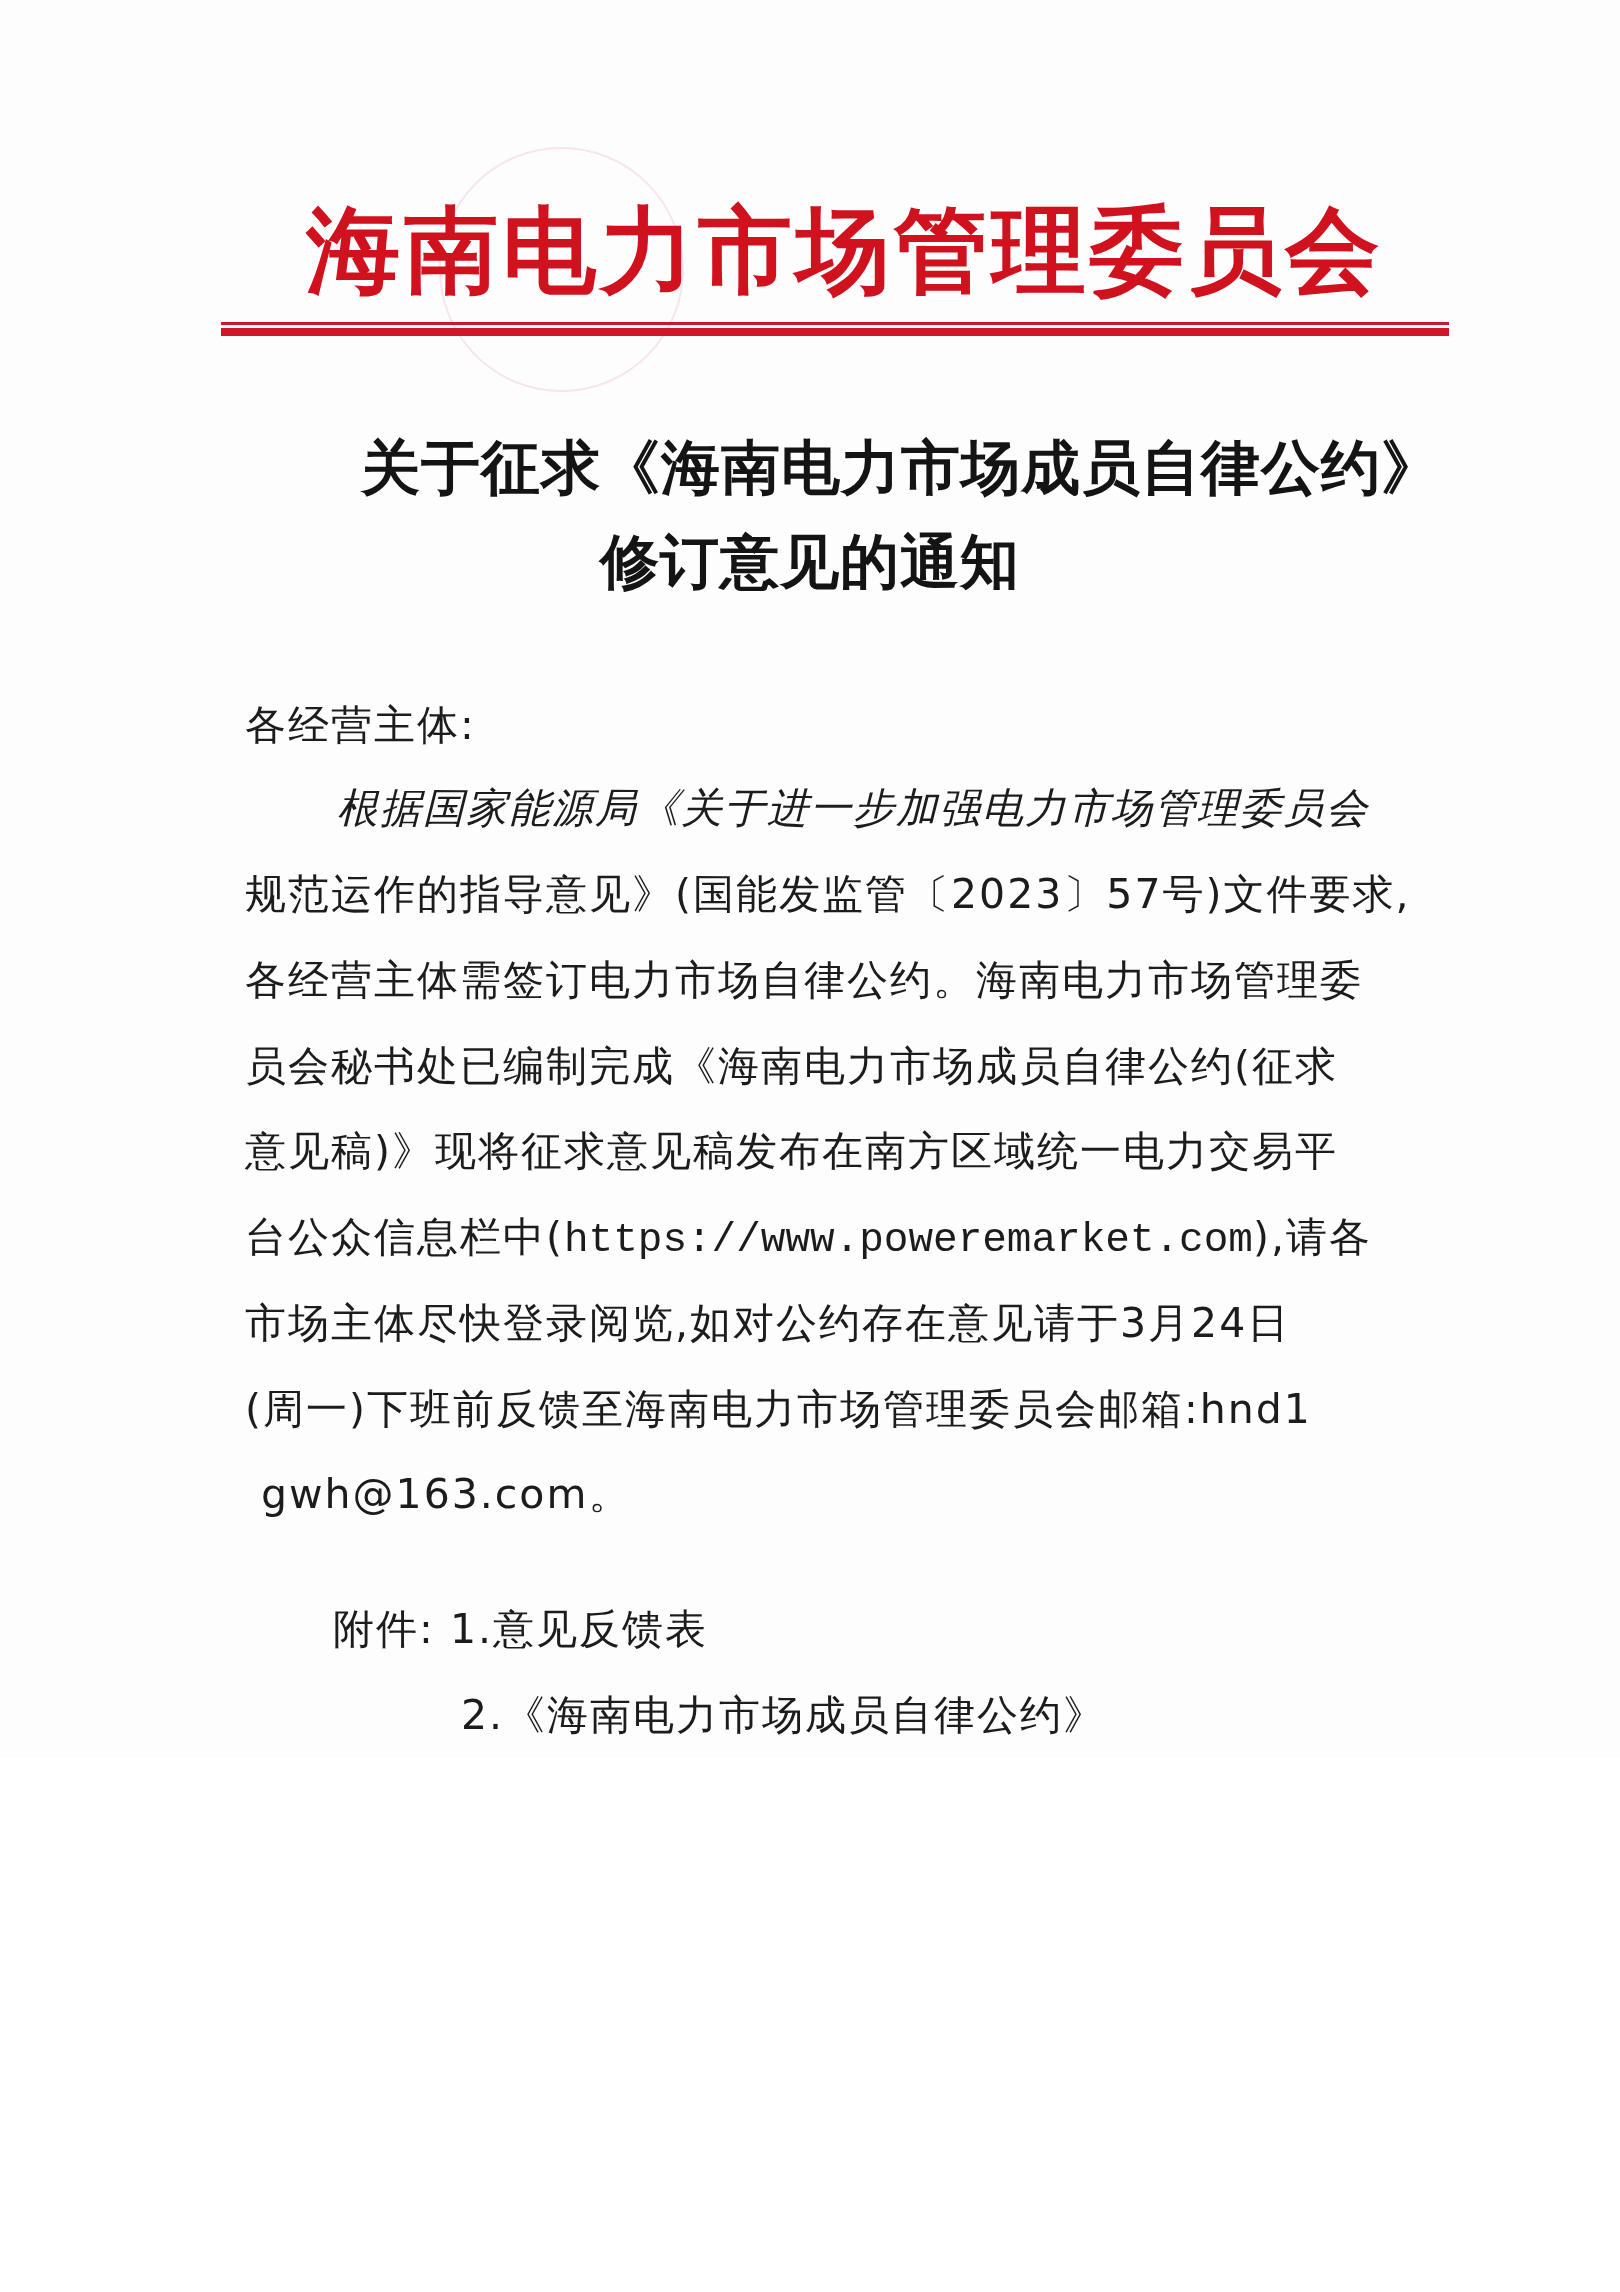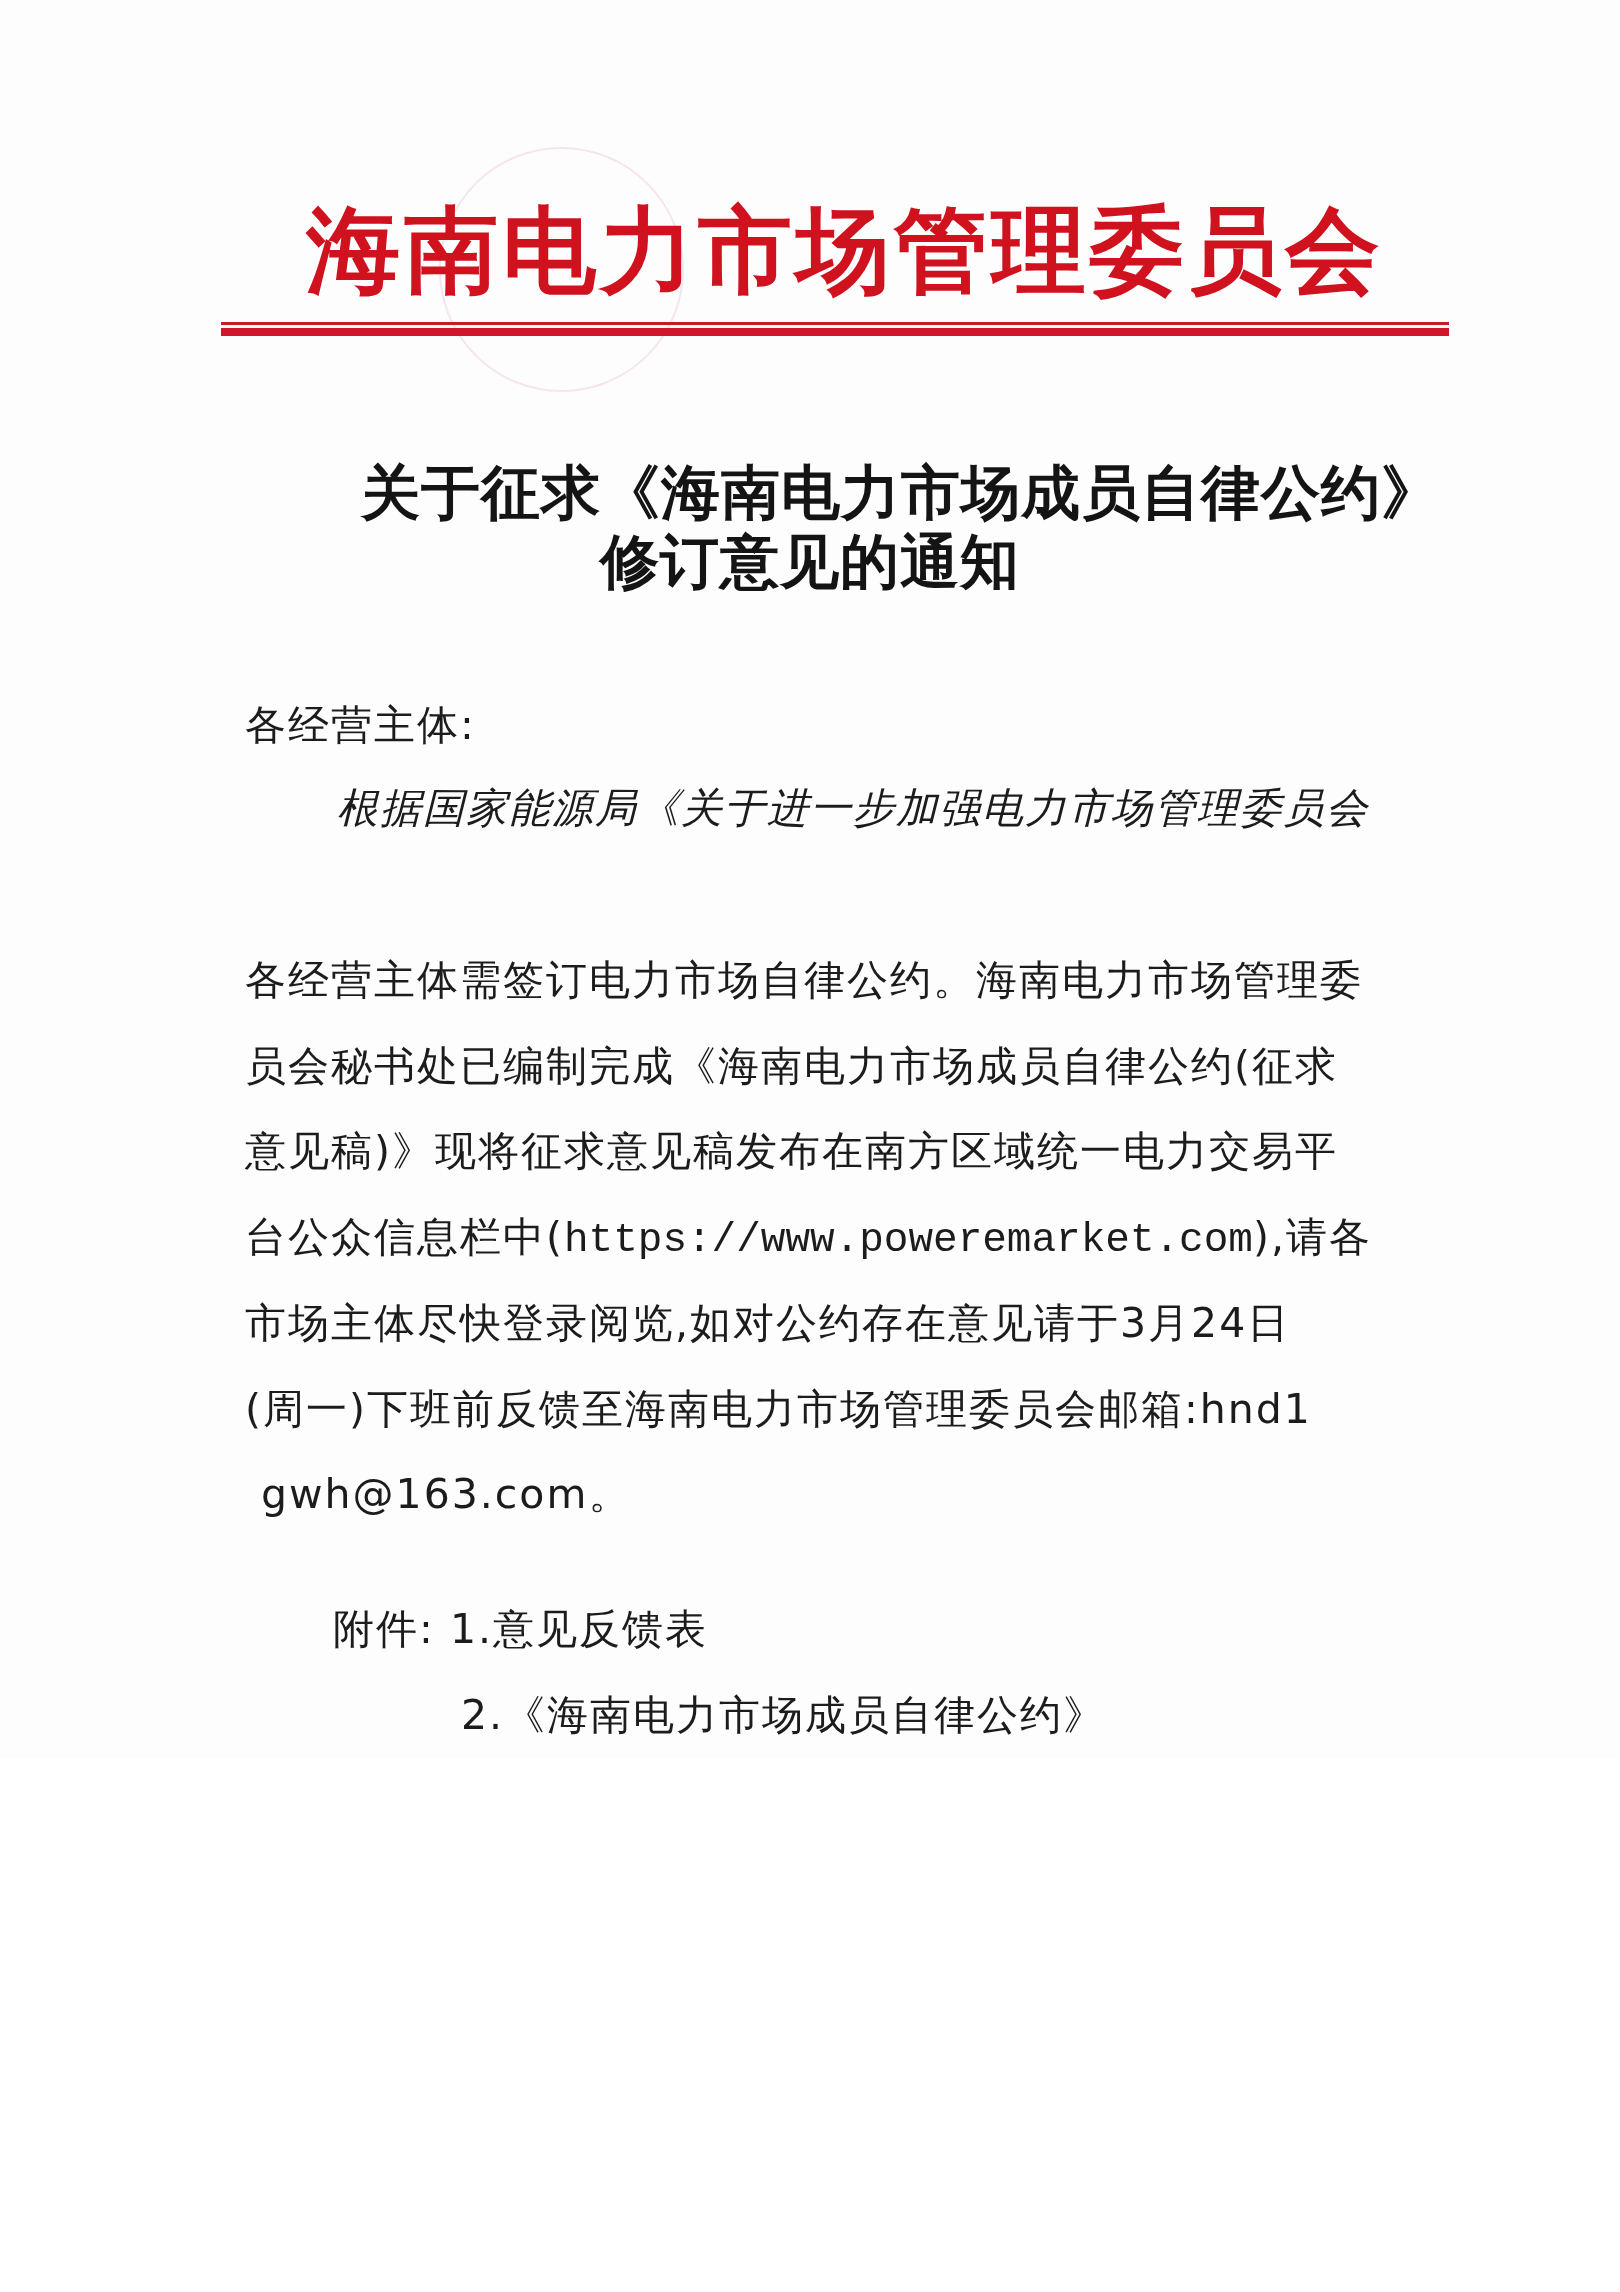--- a/index.html
+++ b/index.html
@@ -59,21 +59,21 @@
     position: absolute;
     left: 361px;
     font-family: "DejaVu Serif", "Liberation Serif", serif;
     font-weight: bold;
     font-size: 59px;
     line-height: 71px;
     color: #141414;
     white-space: nowrap;
     letter-spacing: 1px;
   }
-  .doc-heading.l1 { top: 457px; }
+  .doc-heading.l1 { top: 432px; }
   .doc-heading.l2 { top: 526px; left: 600px; }
   .body-line {
     position: absolute;
     left: 245px;
     font-family: "DejaVu Sans", "Liberation Sans", sans-serif;
     font-size: 41px;
     line-height: 55px;
     color: #1c1c1c;
     white-space: nowrap;
     letter-spacing: 2px;
@@ -102,20 +102,21 @@
   <div class="org-title">海南电力市场管理委员会</div>
   <div class="rule-thin"></div>
   <div class="rule-thick"></div>
 
   <div class="doc-heading l1">关于征求《海南电力市场成员自律公约》</div>
   <div class="doc-heading l2">修订意见的通知</div>
 
   <div class="body-line" style="top:698px;">各经营主体:</div>
 
   <div class="body-line" style="top:781px; left:337px;font-style:italic;">根据国家能源局《关于进一步加强电力市场管理委员会</div>
+  <div class="body-line" style="top:867px;">规范运作的指导意见》(国能发监管〔2023〕57号)文件要求,</div>
   <div class="body-line" style="top:953px;">各经营主体需签订电力市场自律公约。海南电力市场管理委</div>
   <div class="body-line" style="top:1039px;">员会秘书处已编制完成《海南电力市场成员自律公约(征求</div>
   <div class="body-line" style="top:1124px;">意见稿)》现将征求意见稿发布在南方区域统一电力交易平</div>
   <div class="body-line" style="top:1210px;">
     <span>台公众信息栏中(</span><span class="mono">https://www.poweremarket.com</span><span>),请各</span>
   </div>
   <div class="body-line" style="top:1296px;">市场主体尽快登录阅览,如对公约存在意见请于3月24日</div>
   <div class="body-line" style="top:1382px;">(周一)下班前反馈至海南电力市场管理委员会邮箱:hnd1</div>
   <div class="body-line" style="top:1467px;margin-left:16px;">gwh@163.com。</div>
 

